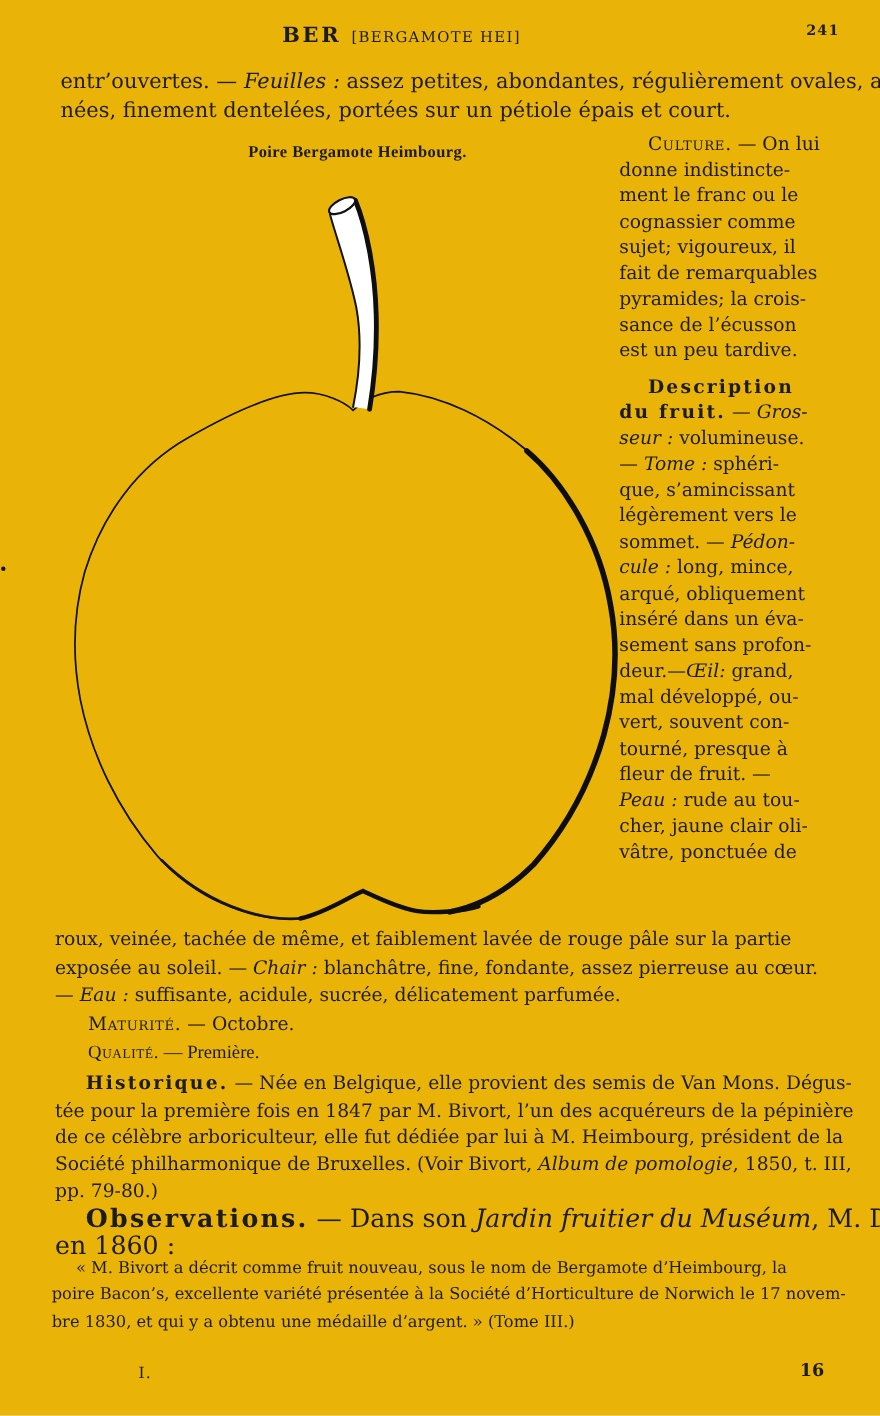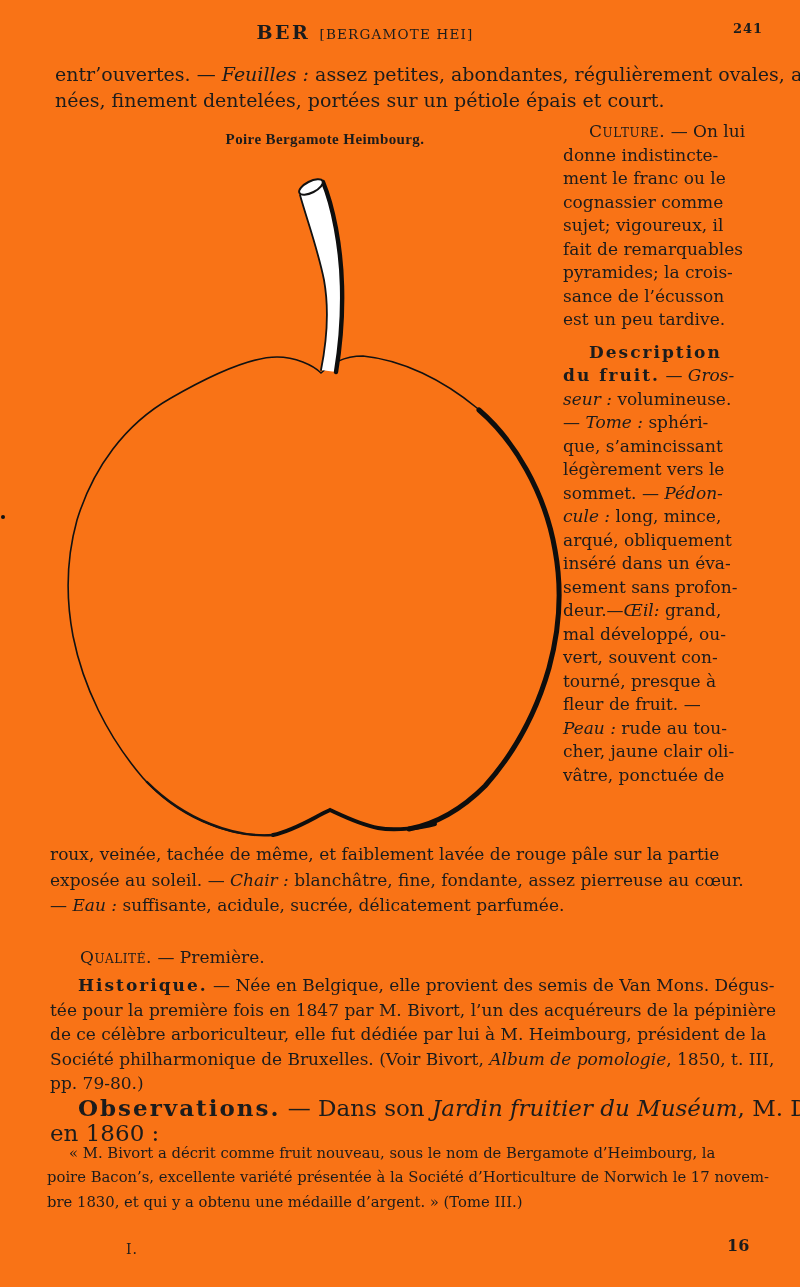--- a/index.html
+++ b/index.html
@@ -1,19 +1,19 @@
 <!DOCTYPE html>
 <html><head>
 <meta charset="utf-8">
 <style>
   html,body{margin:0;padding:0;background:#e8e8e8;}
   .page{
     position:relative;
     width:800px;height:1287px;
-    background:#f97316;
+    background:#eab308;
     font-family:"DejaVu Serif", serif;
     color:#1c1c1c;
     overflow:hidden;
     margin:0 auto;
   }
   .page p{margin:0;white-space:pre;}
   .abs{position:absolute;}
 
   
   .seg-n{}
@@ -32,21 +32,21 @@
                   font-size:15px;font-weight:700;letter-spacing:.4px;font-family:Liberation Serif, serif;}
 
   .figure{top:158px;left:55px;}
 
   .right-col{top:120px;left:563px;width:205px;font-size:17px;line-height:23.5px;}
   .right-col p{text-indent:26px;}
   .right-col p + p{margin-top:9px;}
 
   .peau-cont{top:842px;left:50px;width:715px;font-size:17px;line-height:25.5px;}
   .maturite{top:921px;left:55px;font-size:17px;text-indent:25px;}
-  .qualite{top:947px;left:55px;font-size:17px;text-indent:25px;}
+  .qualite{top:947px;left:55px;font-size:17px;text-indent:25px;font-family:Liberation Serif, serif;}
   .historique{top:973px;left:50px;width:715px;font-size:17px;line-height:24.5px;text-indent:28px;}
   .observations{top:1095px;left:50px;width:715px;font-size:23px;line-height:25px;text-indent:28px;}
   .quote{top:1141px;left:47px;width:720px;font-size:14.8px;line-height:24.3px;text-indent:22px;}
   .closing{top:1211px;left:50px;width:715px;font-size:17px;text-indent:28px;}
 
   .volume-mark{top:1241px;left:126px;font-size:14px;letter-spacing:1px;}
   .signature-number{top:1236px;left:727px;font-size:16px;font-weight:700;}
 
   .margin-speck{top:515px;left:1px;width:4px;height:4px;background:#111;border-radius:50%;}
 </style>
@@ -141,20 +141,21 @@
 fleur de fruit. —
 </span><span class="seg-i">Peau :</span><span class="seg-n"> rude au tou-
 cher, jaune clair oli-
 vâtre, ponctuée de</span></p>
   </div>
 
   <p class="abs peau-cont"><span class="seg-n">roux, veinée, tachée de même, et faiblement lavée de rouge pâle sur la partie
 exposée au soleil. — </span><span class="seg-i">Chair :</span><span class="seg-n"> blanchâtre, fine, fondante, assez pierreuse au cœur.
 — </span><span class="seg-i">Eau :</span><span class="seg-n"> suffisante, acidule, sucrée, délicatement parfumée.</span></p>
 
+  <p class="abs maturite"><span class="seg-sc">Maturité.</span><span class="seg-n"> — Octobre.</span></p>
 
   <p class="abs qualite"><span class="seg-sc">Qualité.</span><span class="seg-n"> — Première.</span></p>
 
   <p class="abs historique"><span class="seg-bsp">Historique.</span><span class="seg-n"> — Née en Belgique, elle provient des semis de Van Mons. Dégus-
 tée pour la première fois en 1847 par M. Bivort, l’un des acquéreurs de la pépinière
 de ce célèbre arboriculteur, elle fut dédiée par lui à M. Heimbourg, président de la
 Société philharmonique de Bruxelles. (Voir Bivort, </span><span class="seg-i">Album de pomologie</span><span class="seg-n">, 1850, t. III,
 pp. 79-80.)</span></p>
 
   <p class="abs observations"><span class="seg-bsp">Observations.</span><span class="seg-n"> — Dans son </span><span class="seg-i">Jardin fruitier du Muséum</span><span class="seg-n">, M. Decaisne disait

